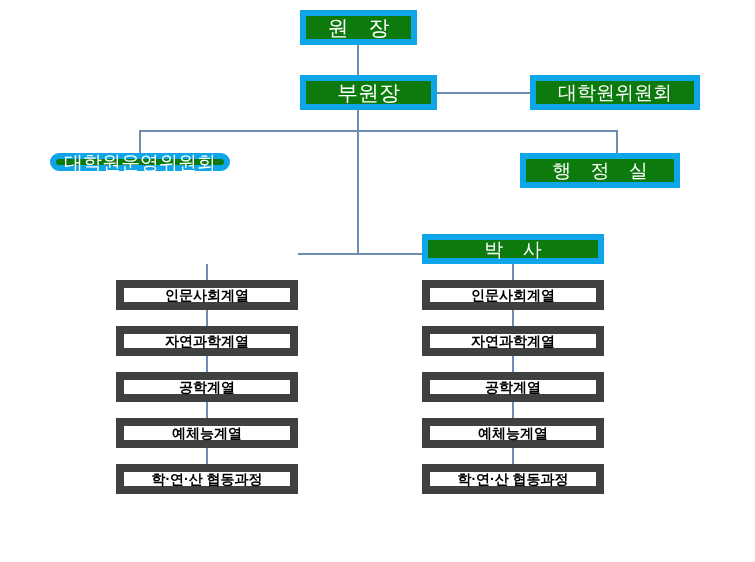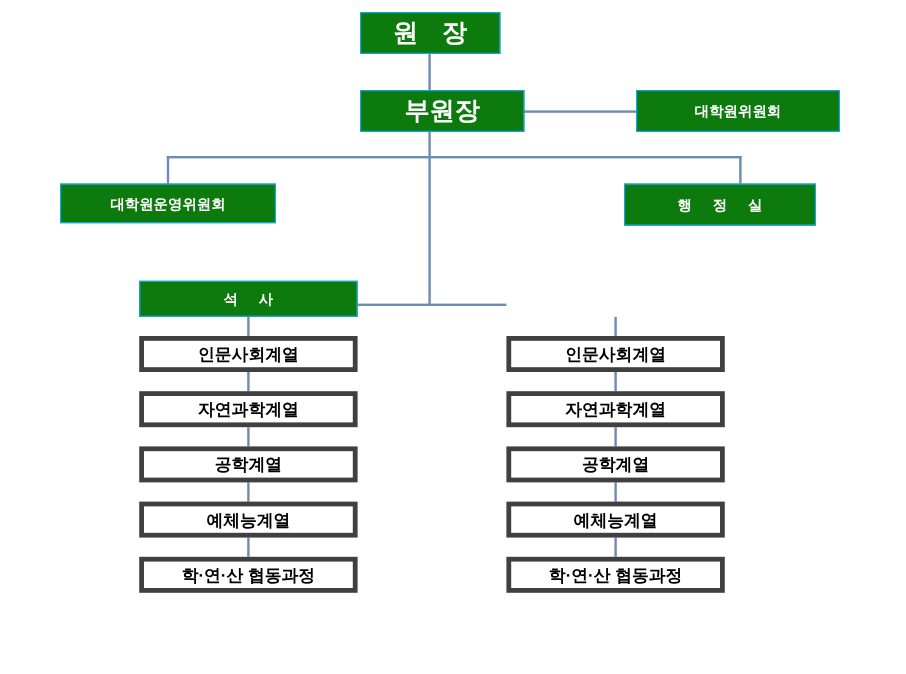--- a/index.html
+++ b/index.html
@@ -23,40 +23,40 @@
     position: absolute;
     background: #6e8cb0;
   }
   .line-v { width: 2px; }
   .line-h { height: 2px; }
 
   
   .gbox {
     position: absolute;
     background: #0d7a0d;
-    border: 1px solid #0ea5e9;
+    border: 6px solid #0ea5e9;
     box-sizing: border-box;
     color: #ffffff;
     display: flex;
     align-items: center;
     justify-content: center;
-    font-weight: bold;
+    font-weight: normal;
     letter-spacing: 0px;
     white-space: nowrap;
     line-height: 1;
   }
   .gbox.spaced { letter-spacing: 7px; text-indent: 7px; }
   .gbox-lg { font-size: 21px; }
-  .gbox-md { font-size: 12px; }
+  .gbox-md { font-size: 19px; }
 
   
   .wbox {
     position: absolute;
     background: #ffffff;
-    border: 4px solid #404040;
+    border: 8px solid #404040;
     box-sizing: border-box;
     color: #000000;
     display: flex;
     align-items: center;
     justify-content: center;
     font-size: 14px;
     font-weight: bold;
     white-space: nowrap;
     line-height: 1;
   }
@@ -81,26 +81,26 @@
   <div class="line line-v" style="left:206px; top:264px; height:216px;"></div>
 
   <div class="line line-v" style="left:512px; top:264px; height:216px;"></div>
 
   <div class="gbox gbox-lg spaced" style="left:300px; top:10px; width:117px; height:35px;">원 장</div>
 
   <div class="gbox gbox-lg" style="left:300px; top:75px; width:137px; height:35px;">부원장</div>
 
   <div class="gbox gbox-md" style="left:530px; top:75px; width:170px; height:35px;">대학원위원회</div>
 
-  <div class="gbox gbox-md" style="left:50px; top:153px; width:180px; height:33px;">대학원운영위원회</div>
+  <div class="gbox gbox-md" style="left:50px; top:153px; width:180px; height:18px;border-radius:12px;">대학원운영위원회</div>
 
   <div class="gbox gbox-md spaced" style="left:520px; top:153px; width:160px; height:35px;">행 정 실</div>
 
-  <div class="gbox gbox-md spaced" style="left:116px; top:234px; width:182px; height:30px;">석 사</div>
 
+  <div class="gbox gbox-md spaced" style="left:422px; top:234px; width:182px; height:30px;">박 사</div>
 
   <div class="wbox" style="left:116px; top:280px; width:182px; height:30px;">인문사회계열</div>
   <div class="wbox" style="left:116px; top:326px; width:182px; height:30px;">자연과학계열</div>
   <div class="wbox" style="left:116px; top:372px; width:182px; height:30px;">공학계열</div>
   <div class="wbox" style="left:116px; top:418px; width:182px; height:30px;">예체능계열</div>
   <div class="wbox" style="left:116px; top:464px; width:182px; height:30px;">학·연·산 협동과정</div>
 
   <div class="wbox" style="left:422px; top:280px; width:182px; height:30px;">인문사회계열</div>
   <div class="wbox" style="left:422px; top:326px; width:182px; height:30px;">자연과학계열</div>
   <div class="wbox" style="left:422px; top:372px; width:182px; height:30px;">공학계열</div>

